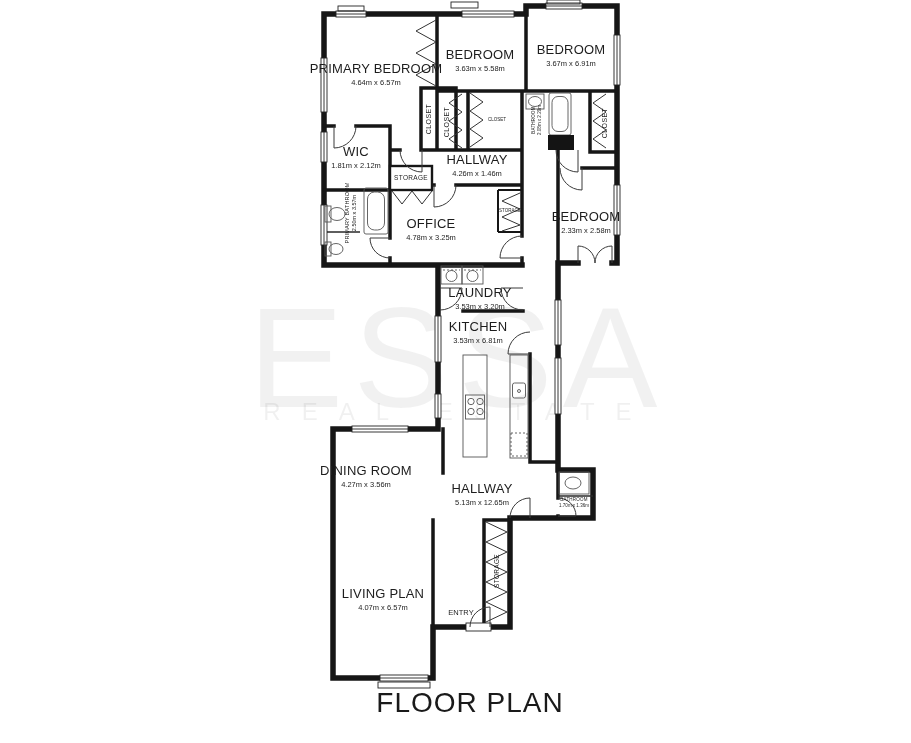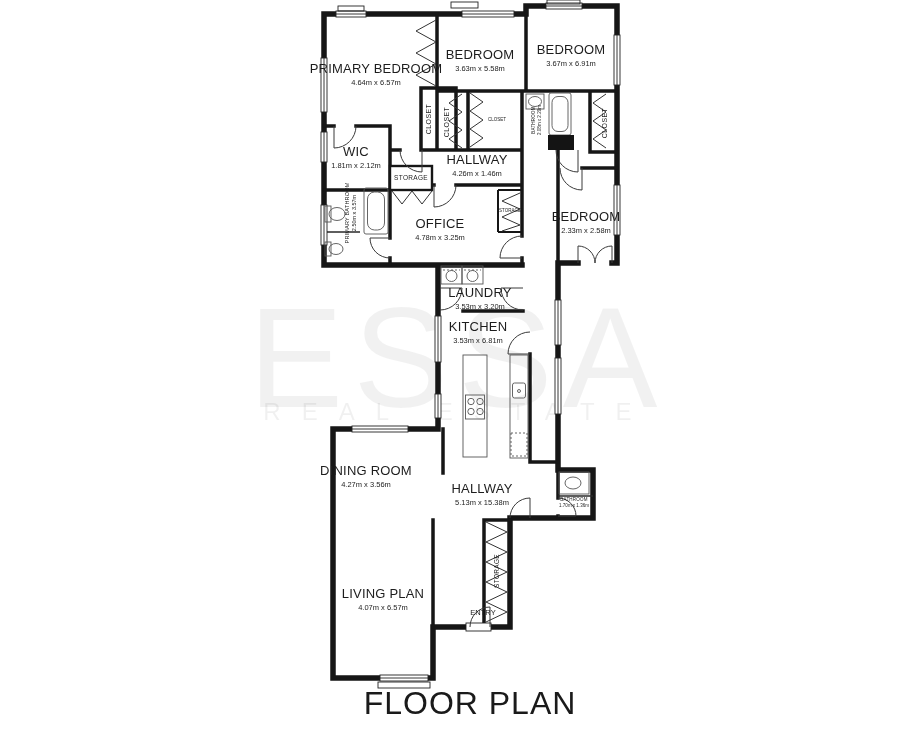--- a/index.html
+++ b/index.html
@@ -14,21 +14,21 @@
        line-height:1.3;white-space:nowrap;}
   .lbl .nm{font-size:13px;letter-spacing:.2px;}
   .lbl .dm{font-size:7.5px;}
   .rot{transform:translate(-50%,-50%) rotate(-90deg);}
   .sm .nm{font-size:5.5px;}.sm .dm{font-size:5.5px;}
   .tiny .nm{font-size:4.5px;}.tiny .dm{font-size:4.5px;}
   .cl{font-size:7px;letter-spacing:.4px;color:#1d1d1d;}
   .st{font-size:6.5px;letter-spacing:.3px;color:#1d1d1d;}
   .st4{font-size:4.5px;color:#1d1d1d;}
   .title{position:absolute;left:470px;top:703px;transform:translate(-50%,-50%);
-         font-size:32px;letter-spacing:1px;color:#1a1a1a;}
+         font-size:28px;letter-spacing:1px;color:#1a1a1a;}
 </style>
 </head>
 <body>
 
 <div class="stage">
 
   <div class="wm1">ESSA</div>
   <div class="wm2">REAL ESTATE</div>
 
   <svg class="plan" width="911" height="743" viewBox="0 0 911 743">
@@ -186,21 +186,21 @@
       <div class="dm">3.67m x 6.91m</div>
     </div>
   <div class="lbl" style="left:356px;top:157px">
     <div class="nm">WIC</div>
       <div class="dm">1.81m x 2.12m</div>
     </div>
   <div class="lbl" style="left:477px;top:165px">
     <div class="nm">HALLWAY</div>
       <div class="dm">4.26m x 1.46m</div>
     </div>
-  <div class="lbl" style="left:440px;top:229px">
+  <div class="lbl" style="left:431px;top:229px">
     <div class="nm">OFFICE</div>
       <div class="dm">4.78m x 3.25m</div>
     </div>
   <div class="lbl" style="left:586px;top:222px">
     <div class="nm">BEDROOM</div>
       <div class="dm">2.33m x 2.58m</div>
     </div>
   <div class="lbl" style="left:480px;top:298px">
     <div class="nm">LAUNDRY</div>
       <div class="dm">3.53m x 3.20m</div>
@@ -208,39 +208,39 @@
   <div class="lbl" style="left:478px;top:332px">
     <div class="nm">KITCHEN</div>
       <div class="dm">3.53m x 6.81m</div>
     </div>
   <div class="lbl" style="left:366px;top:476px">
     <div class="nm">DINING ROOM</div>
       <div class="dm">4.27m x 3.56m</div>
     </div>
   <div class="lbl" style="left:482px;top:494px">
     <div class="nm">HALLWAY</div>
-      <div class="dm">5.13m x 15.38m</div>
+      <div class="dm">5.13m x 12.65m</div>
     </div>
   <div class="lbl" style="left:383px;top:599px">
     <div class="nm">LIVING PLAN</div>
       <div class="dm">4.07m x 6.57m</div>
     </div>
   <div class="lbl sm rot" style="left:351px;top:213px">
     <div class="nm">PRIMARY BATHROOM</div>
       <div class="dm">2.50m x 3.57m</div>
     </div>
   <div class="lbl tiny rot" style="left:537px;top:120px">
     <div class="nm">BATHROOM</div>
       <div class="dm">2.08m x 2.29m</div>
     </div>
   <div class="lbl tiny" style="left:574px;top:503px">
     <div class="nm">BATHROOM</div>
       <div class="dm">1.70m x 1.36m</div>
     </div>
-  <div class="lbl" style="left:483px;top:613px">
+  <div class="lbl" style="left:461px;top:613px">
     <div class="dm">ENTRY</div>
     </div>
 
   <div class="lbl rot cl" style="left:429px;top:119px">CLOSET</div>
   <div class="lbl rot cl" style="left:447px;top:122px">CLOSET</div>
   <div class="lbl st4" style="left:497px;top:120px">CLOSET</div>
   <div class="lbl rot cl" style="left:605px;top:123px">CLOSET</div>
   <div class="lbl st" style="left:411px;top:178px">STORAGE</div>
   <div class="lbl st4" style="left:510px;top:211px">STORAGE</div>
   <div class="lbl rot st" style="left:497px;top:571px">STORAGE</div>

